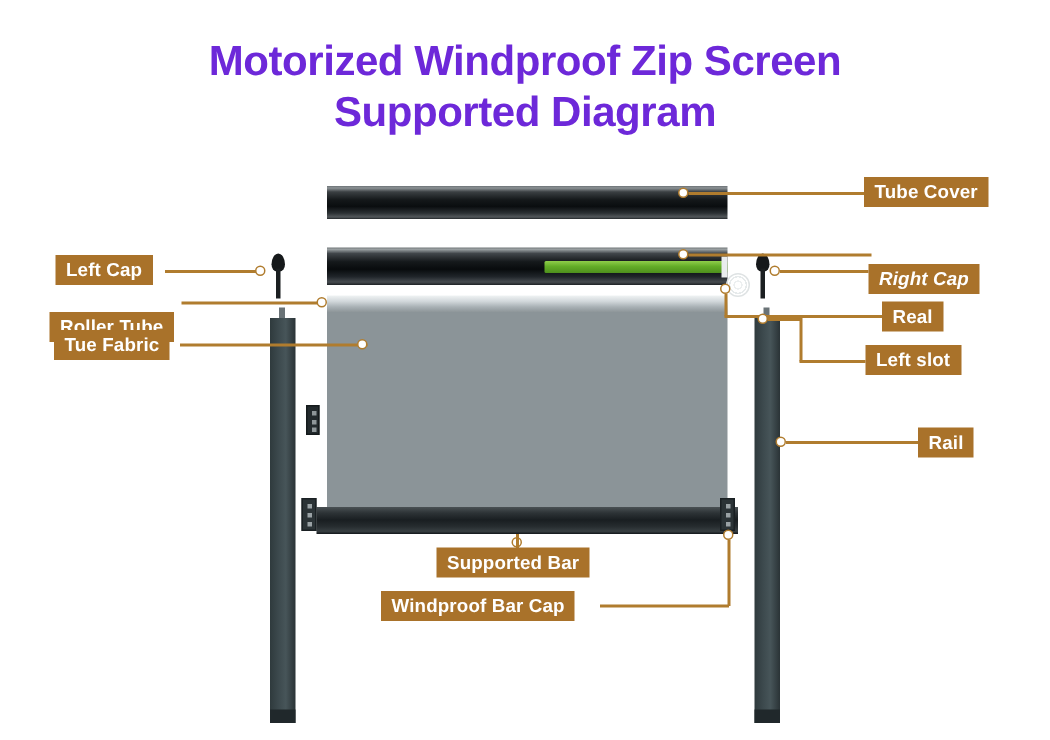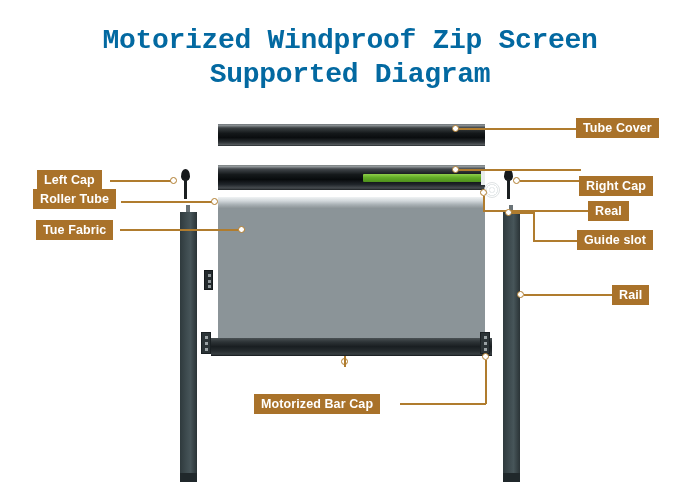--- a/index.html
+++ b/index.html
@@ -8,24 +8,23 @@
     background: #ffffff;
     font-family: "Liberation Sans", sans-serif;
     overflow: hidden;
   }
   #stage { position: relative; width: 700px; height: 493px; background: #fff; }
 
   
   #title {
     position: absolute; left: 0; top: 24px; width: 700px;
     text-align: center;
-    color: #0369a1;
+    color: #6d28d9;
     font-size: 28px; font-weight: bold; line-height: 1.22;
     letter-spacing: -0.3px;
-    font-family: Liberation Mono, monospace;
   }
   #title .l2 { display: block; }
 
   
   .chip {
     position: absolute;
     background: #a9722a;
     color: #ffffff;
     font-size: 12.5px; font-weight: bold;
     height: 20px; line-height: 20px;
@@ -213,50 +212,51 @@
 
   <div class="ldr h" style="left:459px; top:128px; width:117px;"></div>
   <div class="dot" style="left:452px; top:125px;"></div>
   <div class="chip" style="left:576px; top:118px;">Tube Cover</div>
 
   <div class="ldr h" style="left:459px; top:169px; width:122px;"></div>
   <div class="dot" style="left:452px; top:166px;"></div>
 
   <div class="ldr h" style="left:520px; top:180px; width:59px;"></div>
   <div class="dot" style="left:513px; top:177px;"></div>
-  <div class="chip" style="left:579px; top:176px;">Right Cap</div>
+  <div class="chip" style="left:579px; top:176px;font-style:italic;">Right Cap</div>
 
   <div class="dot" style="left:480px; top:189px;"></div>
   <div class="ldr v" style="left:483px; top:196px; height:15px;"></div>
   <div class="ldr h" style="left:483px; top:210px; width:105px;"></div>
   <div class="chip" style="left:588px; top:201px;">Real</div>
 
   <div class="dot" style="left:505px; top:209px;"></div>
   <div class="ldr h" style="left:512px; top:212px; width:22px;"></div>
   <div class="ldr v" style="left:533px; top:212px; height:29px;"></div>
   <div class="ldr h" style="left:533px; top:240px; width:44px;"></div>
-  <div class="chip" style="left:577px; top:230px;">Guide slot</div>
+  <div class="chip" style="left:577px; top:230px;">Left slot</div>
 
   <div class="dot" style="left:517px; top:291px;"></div>
   <div class="ldr h" style="left:524px; top:294px; width:88px;"></div>
   <div class="chip" style="left:612px; top:285px;">Rail</div>
 
   <div class="ldr h" style="left:110px; top:180px; width:62px;"></div>
   <div class="dot" style="left:170px; top:177px;"></div>
   <div class="chip" style="left:37px; top:170px;">Left Cap</div>
 
   <div class="ldr h" style="left:121px; top:201px; width:92px;"></div>
   <div class="dot" style="left:211px; top:198px;"></div>
-  <div class="chip" style="left:33px; top:189px;">Roller Tube</div>
+  <div class="chip" style="left:33px; top:208px;">Roller Tube</div>
 
   <div class="ldr h" style="left:120px; top:229px; width:125px;"></div>
   <div class="dot" style="left:238px; top:226px;"></div>
   <div class="chip" style="left:36px; top:220px;">Tue Fabric</div>
 
   <div class="dot" style="left:341px; top:358px;"></div>
   <div class="ldr v" style="left:344px; top:356px; height:11px;"></div>
+  <div class="chip" style="left:291px; top:365px;">Supported Bar</div>
 
   <div class="dot" style="left:482px; top:353px;"></div>
   <div class="ldr v" style="left:485px; top:360px; height:44px;"></div>
   <div class="ldr h" style="left:400px; top:403px; width:86px;"></div>
-  <div class="chip" style="left:254px; top:394px;">Motorized Bar Cap</div>
+  <div class="chip" style="left:254px; top:394px;">Windproof Bar Cap</div>
 
 </div>
 
 </body></html>

